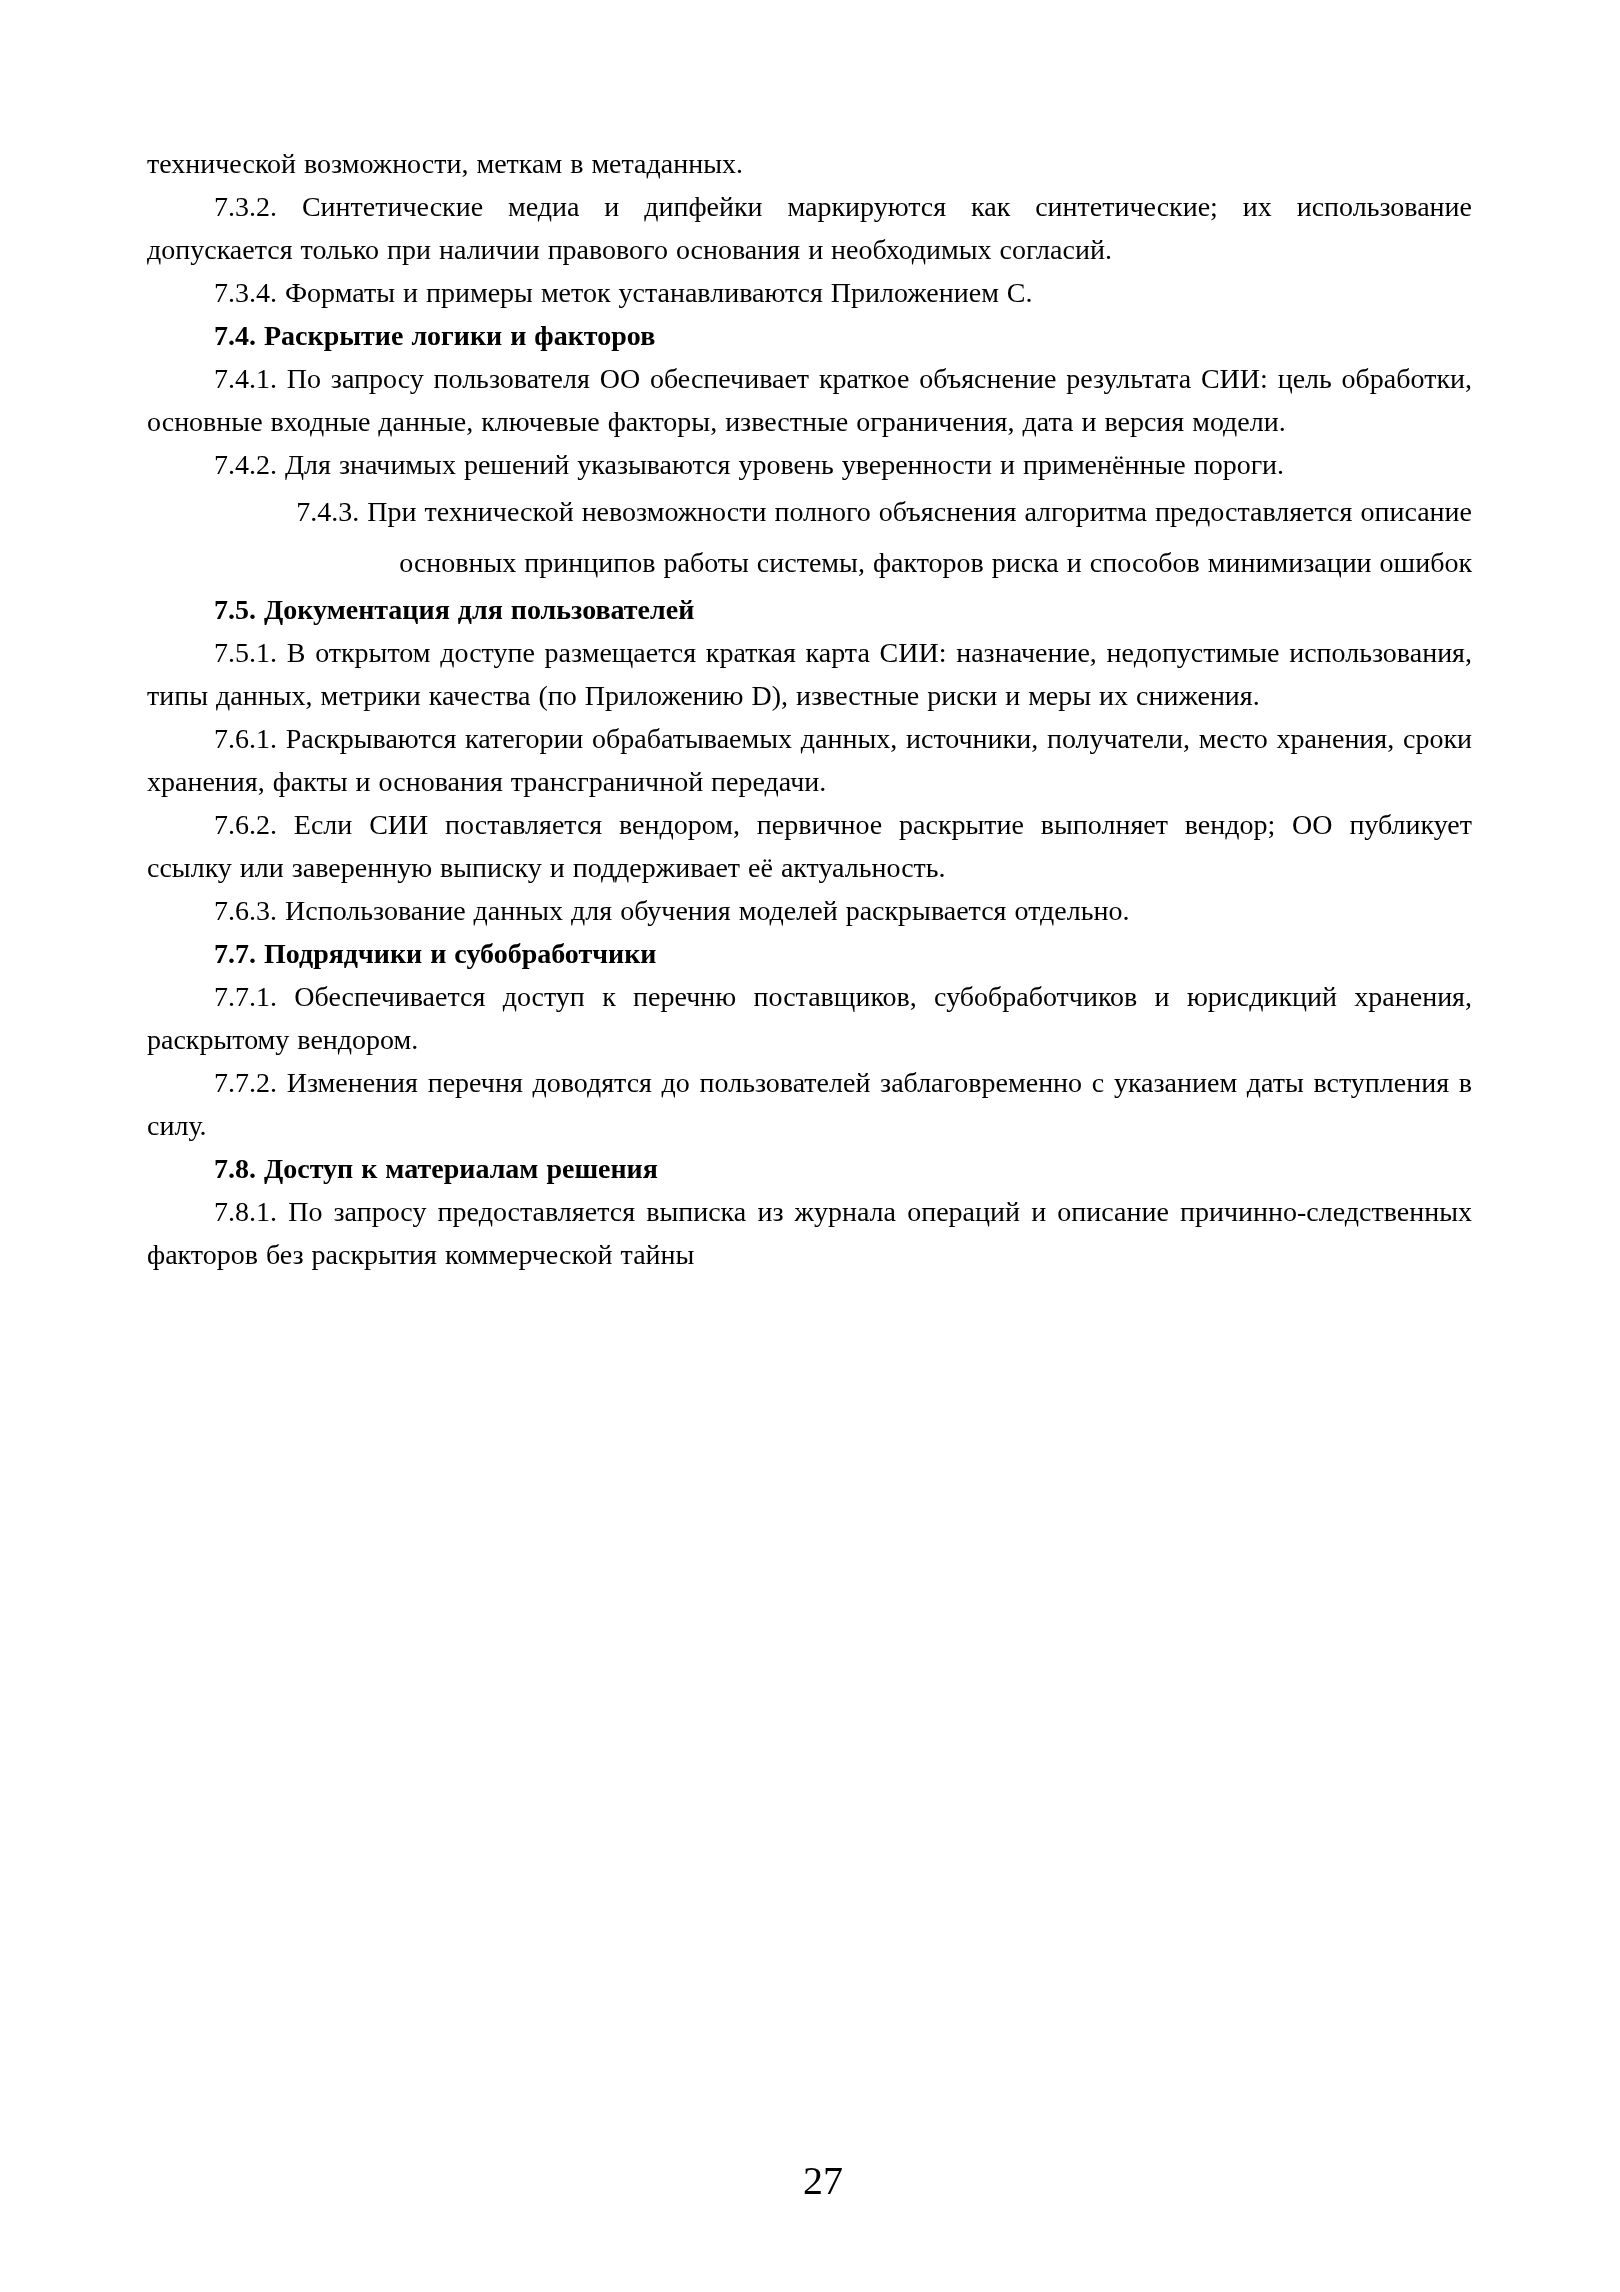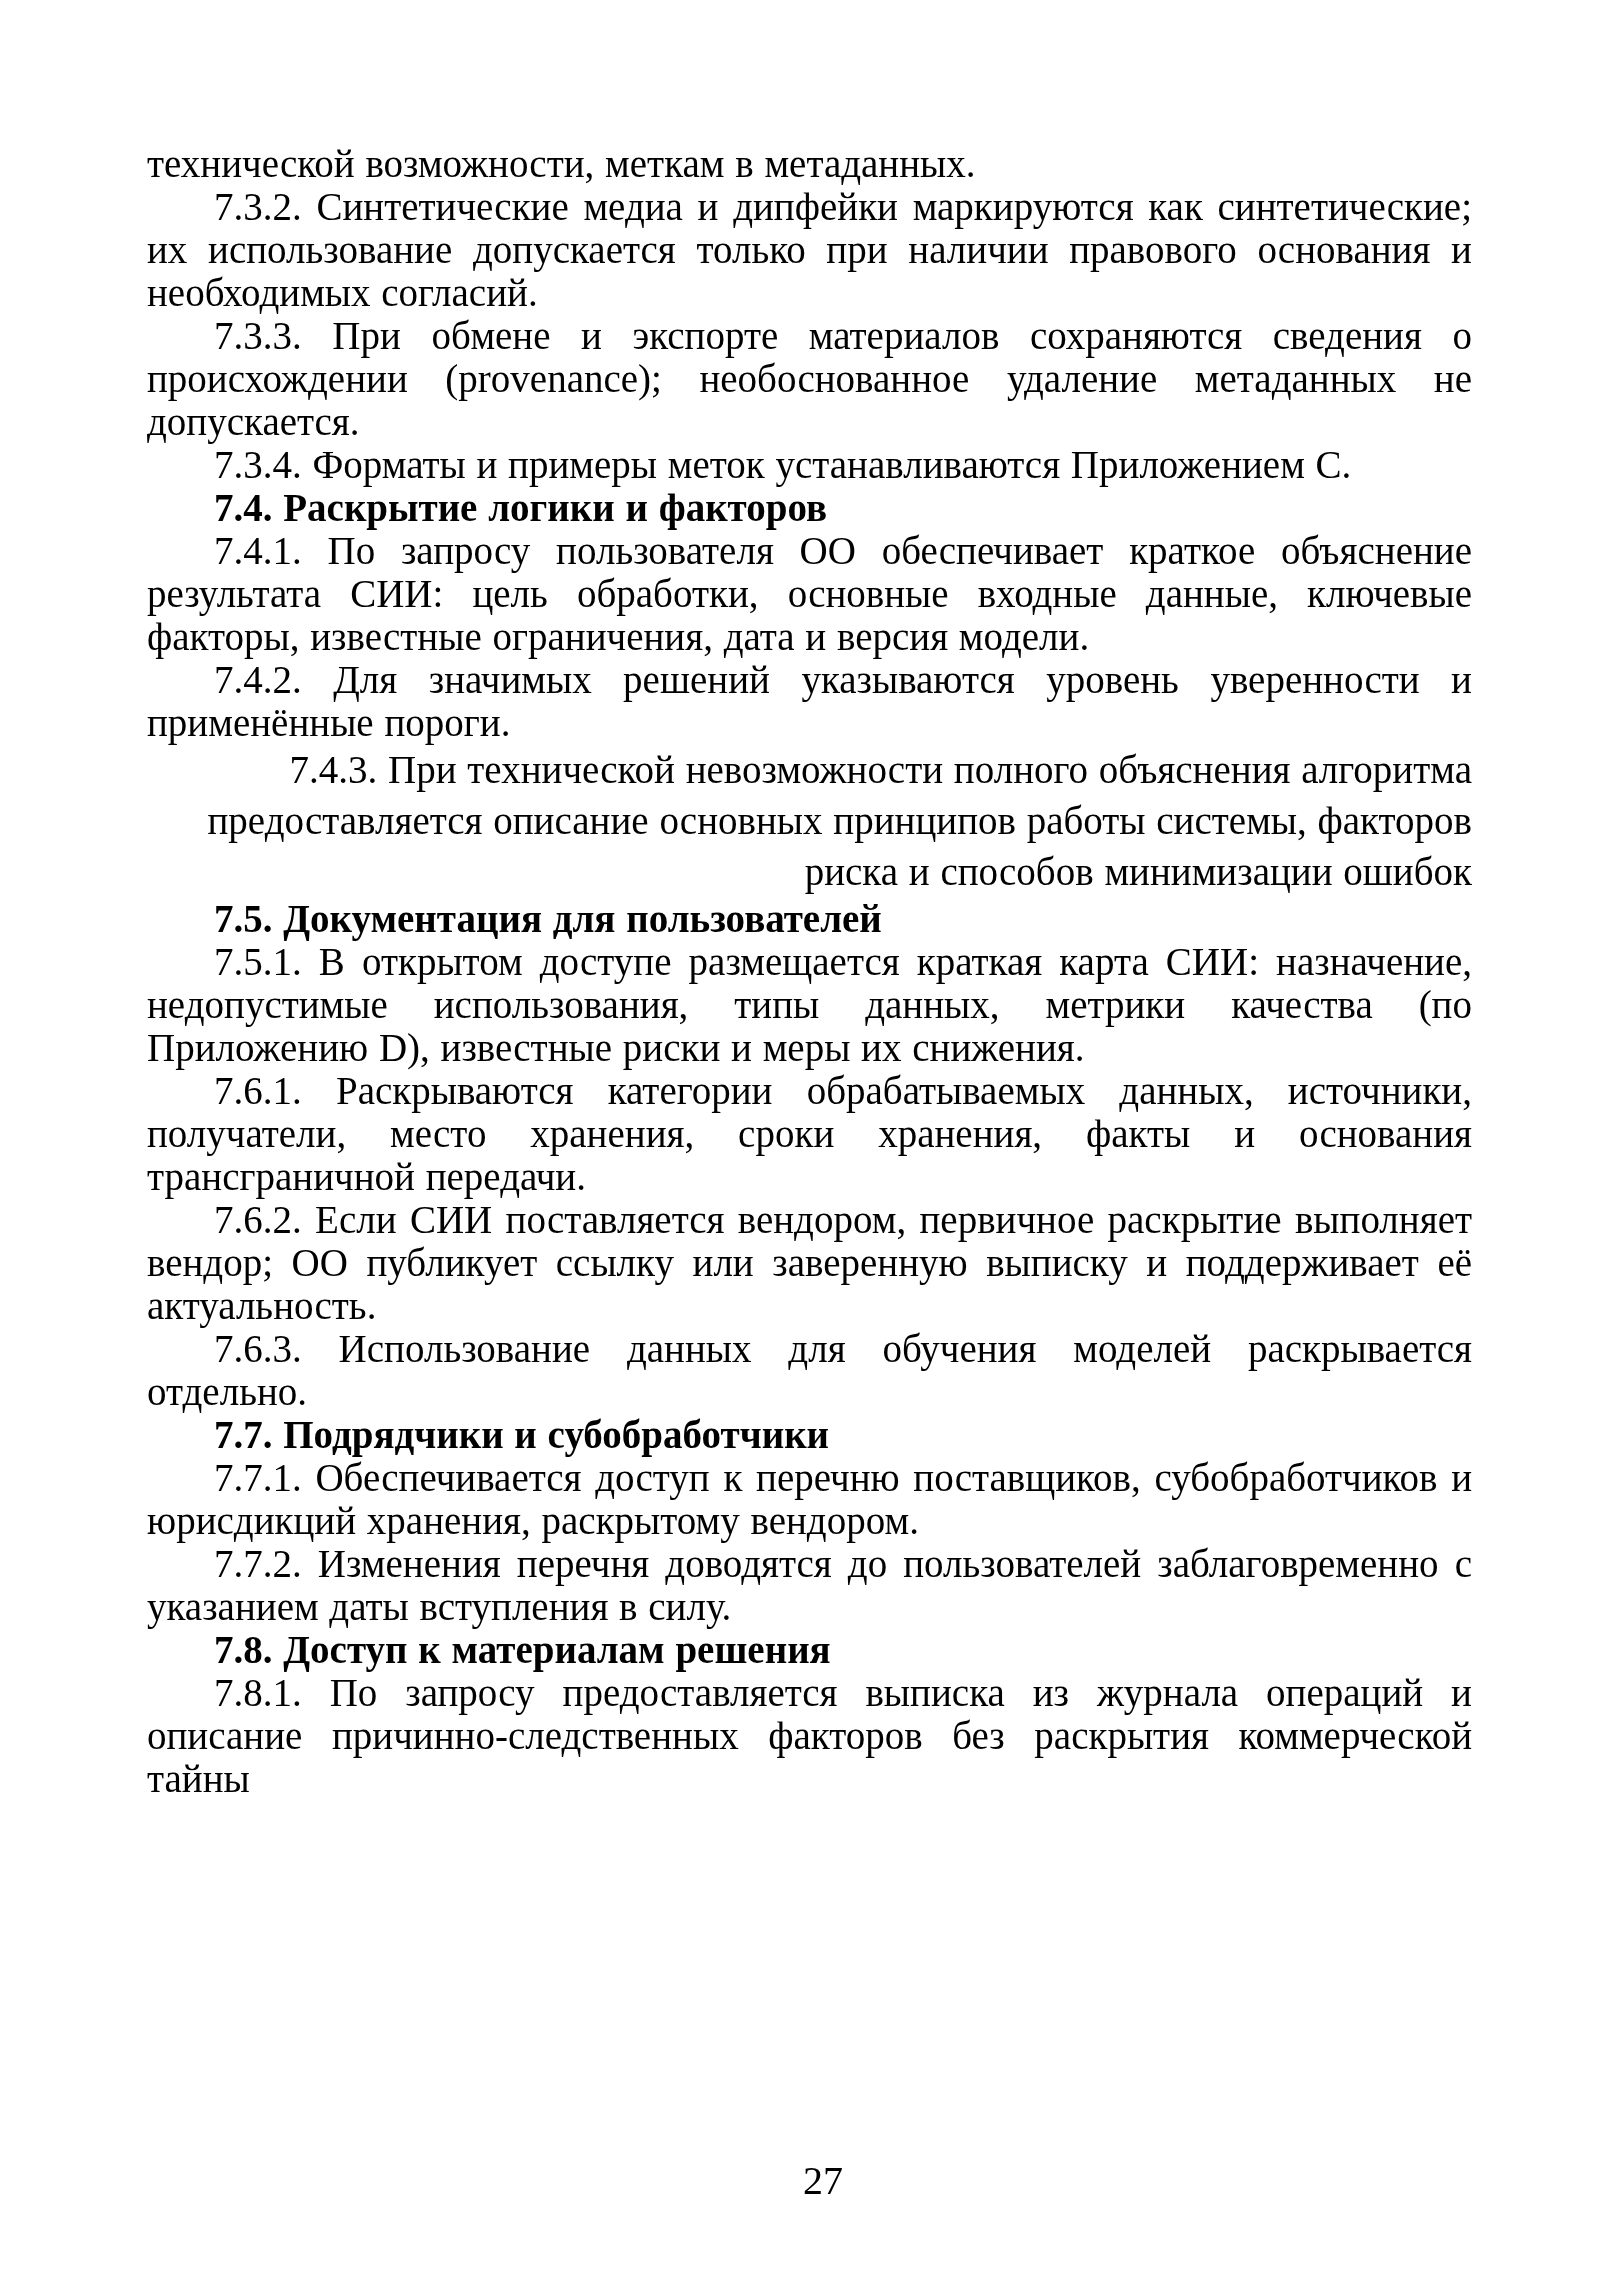--- a/index.html
+++ b/index.html
@@ -17,21 +17,21 @@
     overflow: hidden;
   }
   .content {
     position: absolute;
     left: 147px;
     top: 142px;
     width: 1325px;
   }
   .content p {
     margin: 0;
-    font-size: 39px;
+    font-size: 28px;
     line-height: 43px;
     text-align: justify;
     text-indent: 67px;
     word-spacing: 1px;
   }
   .content p.cont {
     text-indent: 0;
   }
   .content p.heading {
     font-weight: 700;
@@ -53,21 +53,20 @@
     line-height: 43px;
   }
 </style>
 </head>
 <body>
 
 <div class="page">
   <div class="content">
     <p class="cont">технической возможности, меткам в метаданных.</p>
     <p>7.3.2. Синтетические медиа и дипфейки маркируются как синтетические; их использование допускается только при наличии правового основания и необходимых согласий.</p>
-    <p>7.3.3. При обмене и экспорте материалов сохраняются сведения о происхождении (provenance); необоснованное удаление метаданных не допускается.</p>
     <p>7.3.4. Форматы и примеры меток устанавливаются Приложением C.</p>
     <p class="heading">7.4. Раскрытие логики и факторов</p>
     <p>7.4.1. По запросу пользователя ОО обеспечивает краткое объяснение результата СИИ: цель обработки, основные входные данные, ключевые факторы, известные ограничения, дата и версия модели.</p>
     <p>7.4.2. Для значимых решений указываются уровень уверенности и применённые пороги.</p>
     <p class="left spaced">7.4.3. При технической невозможности полного объяснения алгоритма предоставляется описание основных принципов работы системы, факторов риска и способов минимизации ошибок</p>
     <p class="heading">7.5. Документация для пользователей</p>
     <p>7.5.1. В открытом доступе размещается краткая карта СИИ: назначение, недопустимые использования, типы данных, метрики качества (по Приложению D), известные риски и меры их снижения.</p>
     <p>7.6.1. Раскрываются категории обрабатываемых данных, источники, получатели, место хранения, сроки хранения, факты и основания трансграничной передачи.</p>
     <p>7.6.2. Если СИИ поставляется вендором, первичное раскрытие выполняет вендор; ОО публикует ссылку или заверенную выписку и поддерживает её актуальность.</p>
     <p>7.6.3. Использование данных для обучения моделей раскрывается отдельно.</p>

